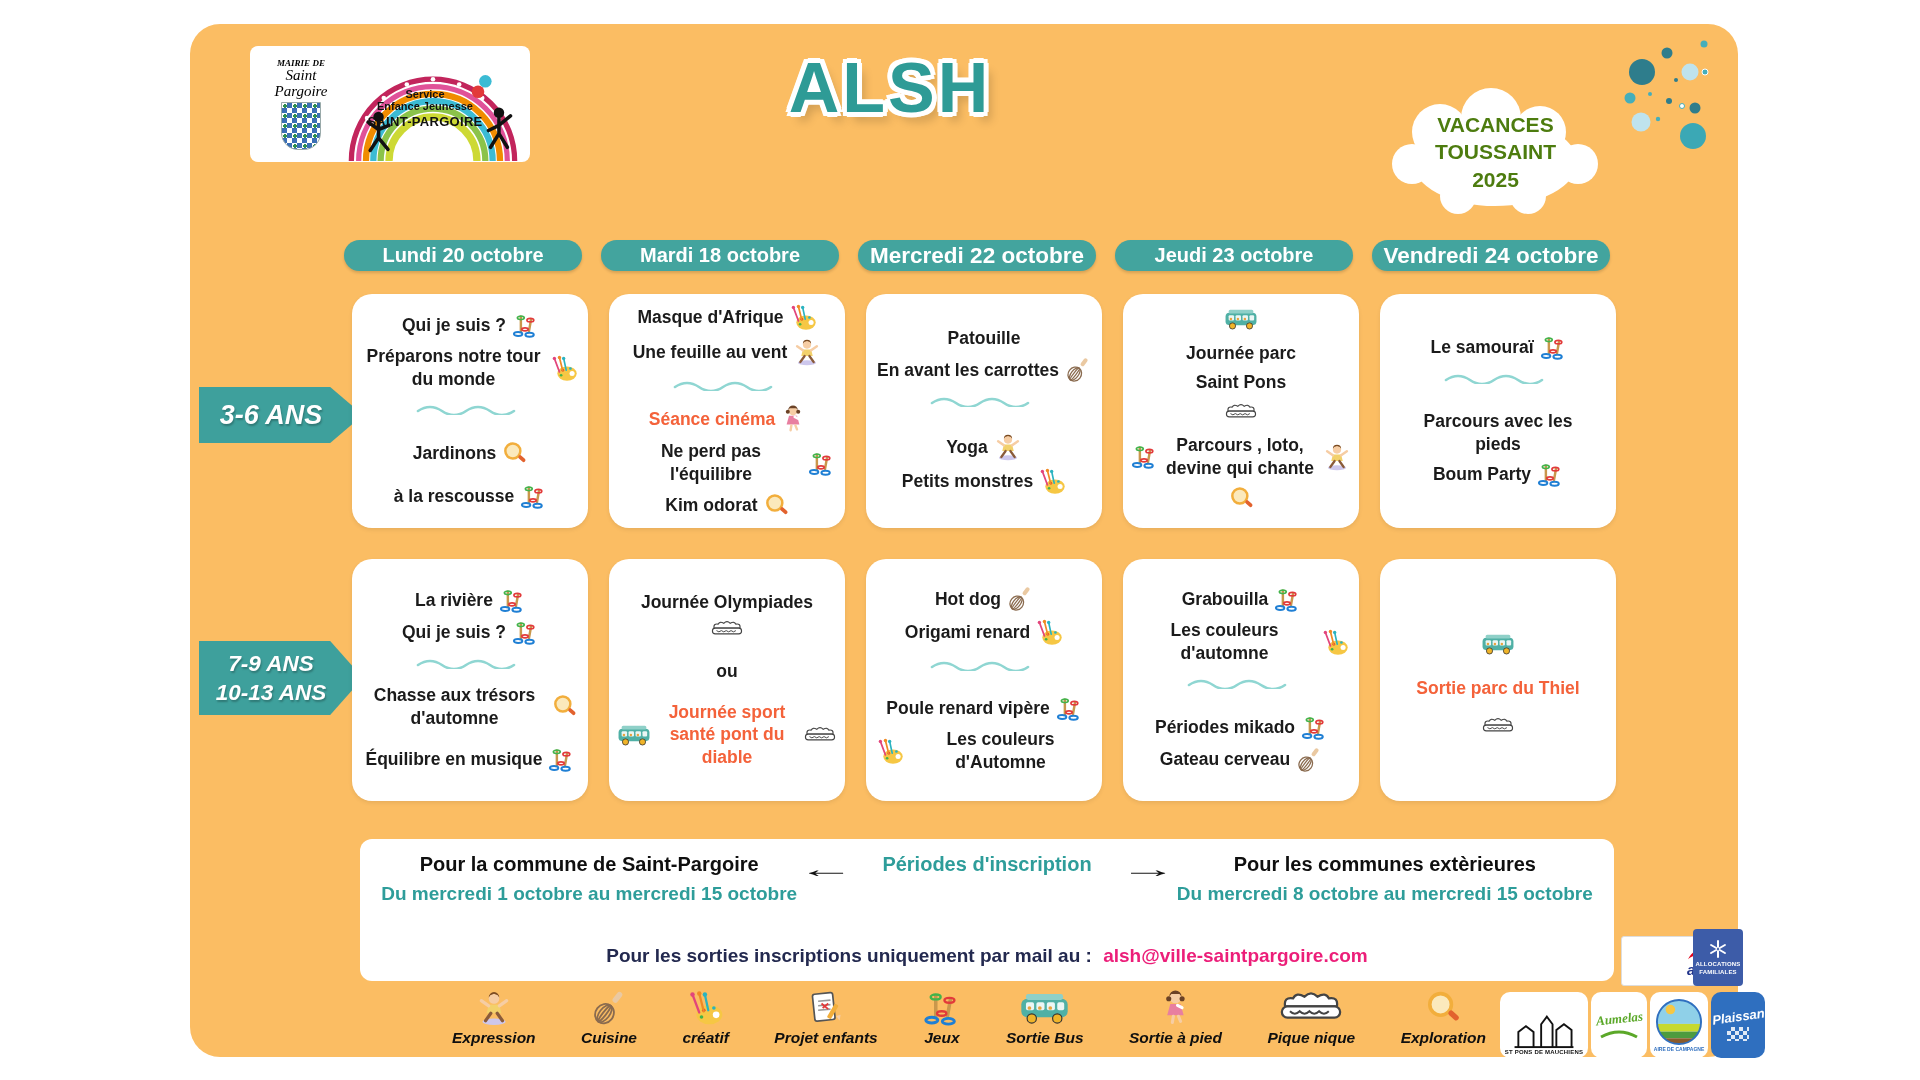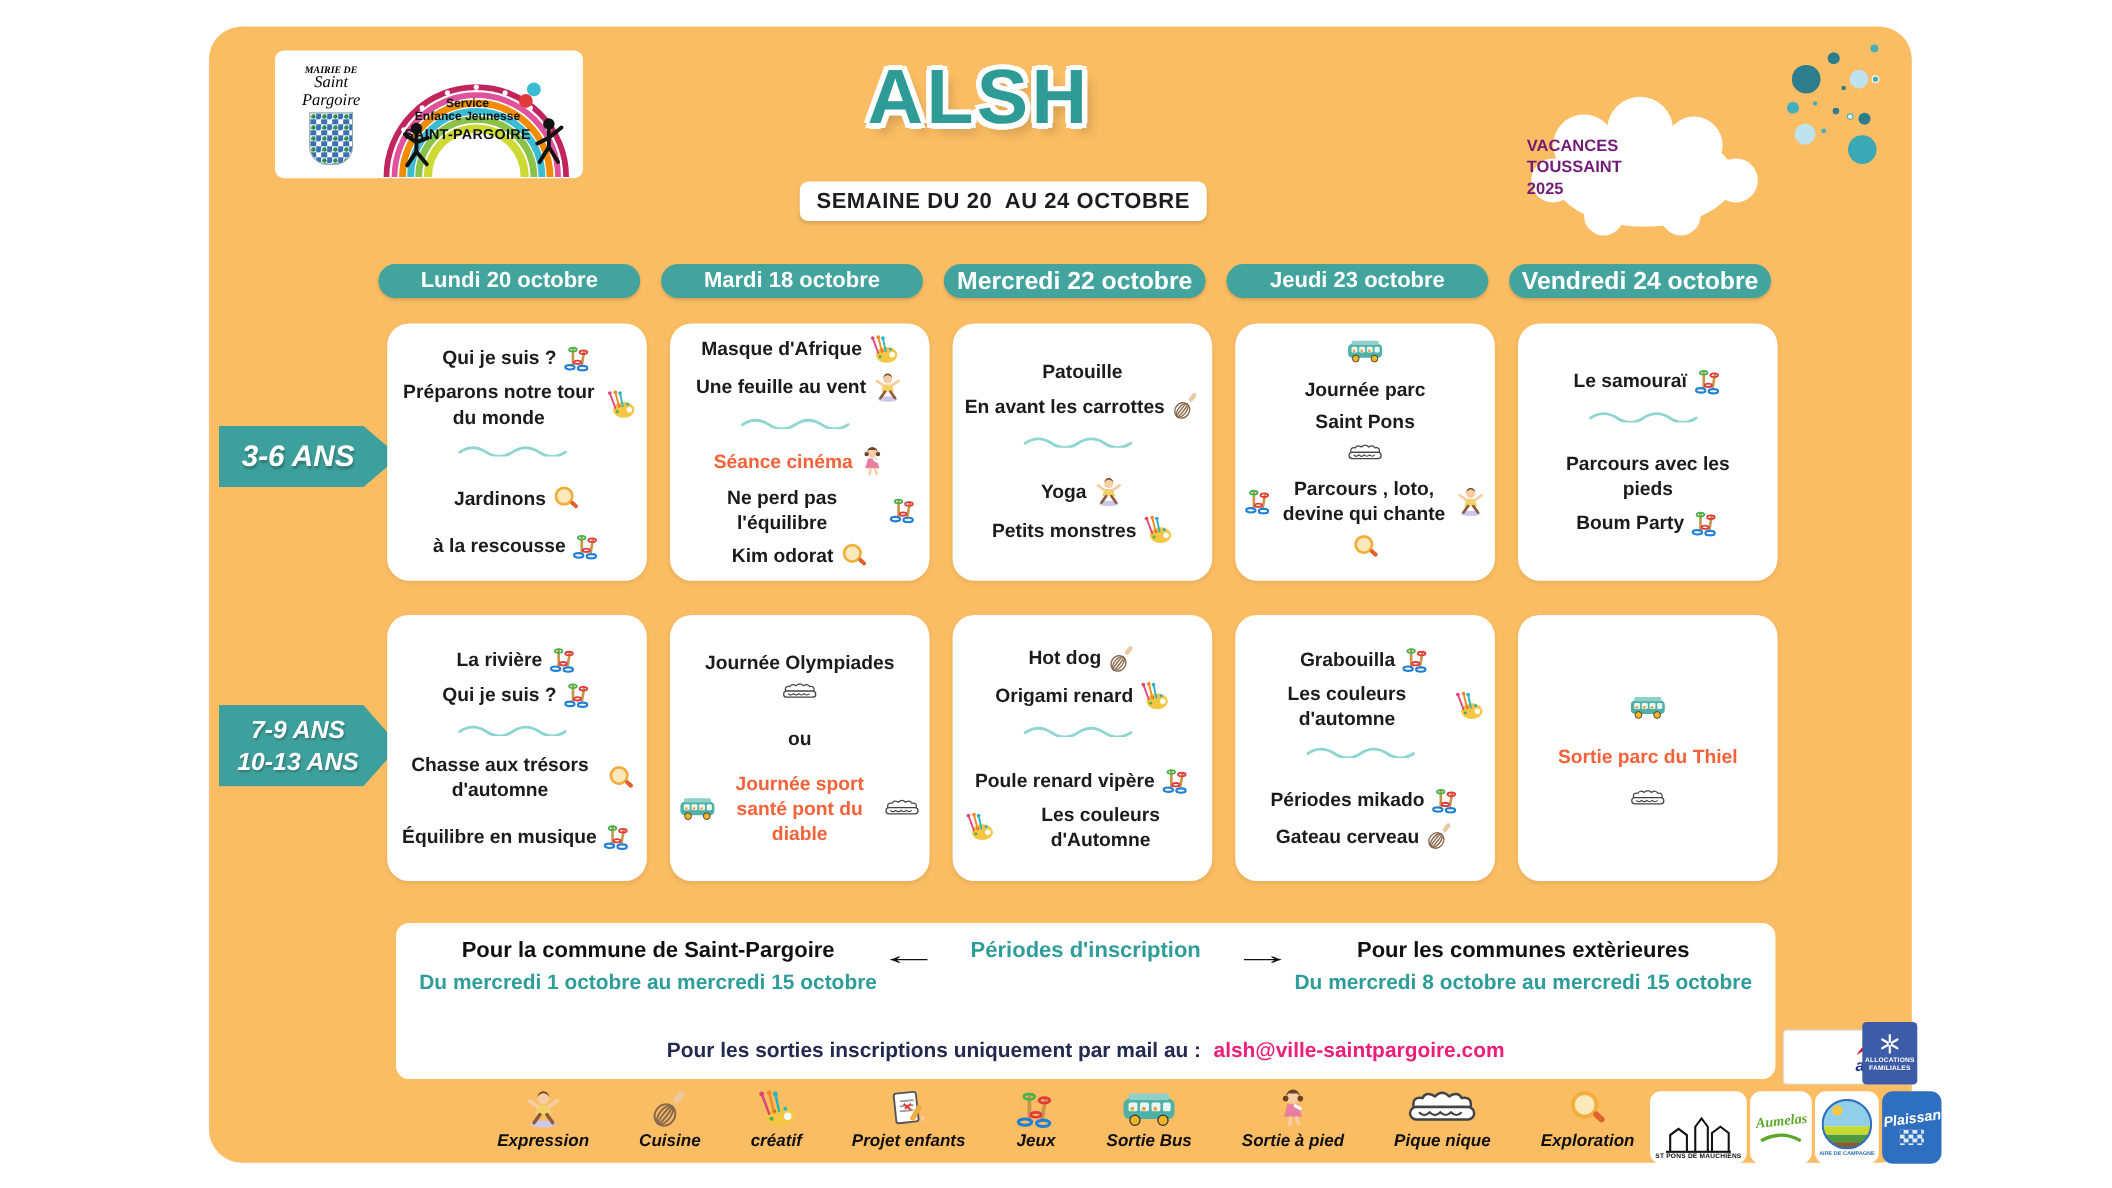--- a/index.html
+++ b/index.html
@@ -25,21 +25,21 @@
   .service-text .st3{font-size:13px;letter-spacing:.3px;margin-top:2px;}
 
   
   .alsh{position:absolute;left:735px;top:48px;width:310px;text-align:center;font-size:70px;font-weight:bold;color:#2E9B96;letter-spacing:3px;
     text-shadow:-5px 0 #fff,5px 0 #fff,0 -5px #fff,0 5px #fff,-4px -4px #fff,4px -4px #fff,-4px 4px #fff,4px 4px #fff,7px 9px 10px rgba(0,0,0,.18);}
   .week{position:absolute;left:727px;top:165px;width:370px;height:36px;background:#fff;border-radius:8px;display:flex;align-items:center;justify-content:center;font-size:20px;font-weight:bold;color:#1d1d1d;letter-spacing:.5px;box-shadow:0 2px 3px rgba(0,0,0,.12);white-space:pre;}
 
   
   .cloud{position:absolute;left:1388px;top:84px;width:215px;height:136px;}
   .cloud svg{position:absolute;inset:0;}
-  .ctext{position:absolute;inset:0;display:flex;flex-direction:column;align-items:flex-start;justify-content:center;font-weight:bold;font-size:15px;line-height:1.3;color:#701a75;}
+  .ctext{position:absolute;inset:0;display:flex;flex-direction:column;align-items:center;justify-content:center;font-weight:bold;font-size:21px;line-height:1.3;color:#4d7c0f;}
 
   .bubbles{position:absolute;left:1612px;top:34px;width:140px;height:125px;}
 
   
   .days{position:absolute;left:344px;top:240px;width:1266px;display:flex;justify-content:space-between;}
   .pill{width:238px;height:31px;background:#43A49E;border-radius:16px;display:flex;align-items:center;justify-content:center;color:#fff;font-weight:bold;font-size:20px;white-space:nowrap;box-shadow:0 2px 3px rgba(0,0,0,.15);}
   .pill.big{font-size:22.5px;}
 
   
   .row{position:absolute;left:352px;width:1264px;display:flex;gap:21px;}
@@ -138,21 +138,20 @@
       </svg>
       <div class="service-text">
         <div class="st1">Service</div>
         <div class="st2">Enfance Jeunesse</div>
         <div class="st3">SAINT-PARGOIRE</div>
       </div>
     </div>
   </div>
 
   <div class="alsh">ALSH</div>
-  <div class="week">SEMAINE DU 20  AU 24 OCTOBRE</div>
 
   <div class="cloud">
     <svg viewBox="0 0 215 136">
       <g fill="#fff">
         <ellipse cx="107" cy="78" rx="82" ry="44"></ellipse>
         <circle cx="52" cy="48" r="28"></circle>
           <circle cx="103" cy="34" r="30"></circle>
           <circle cx="152" cy="48" r="26"></circle>
         <circle cx="24" cy="80" r="20"></circle>
           <circle cx="190" cy="80" r="20"></circle>

